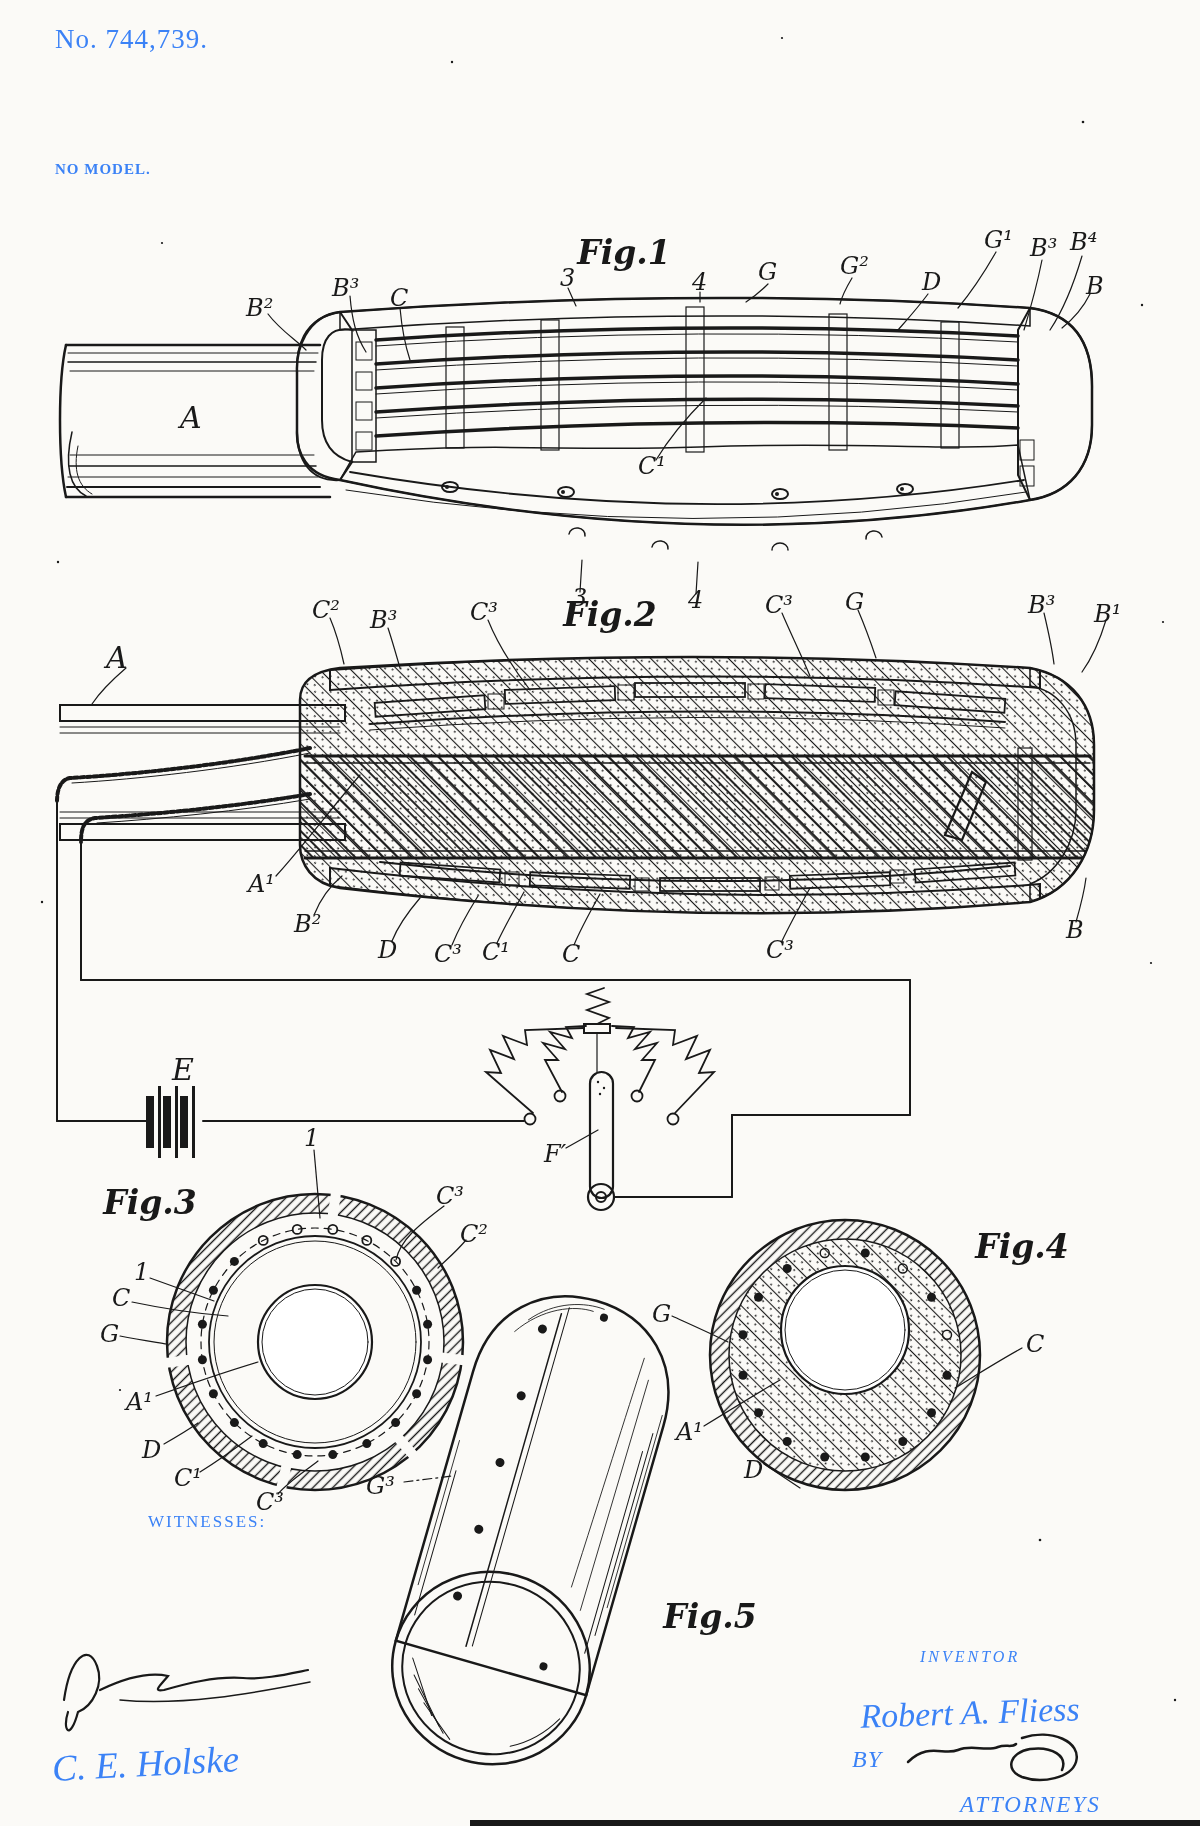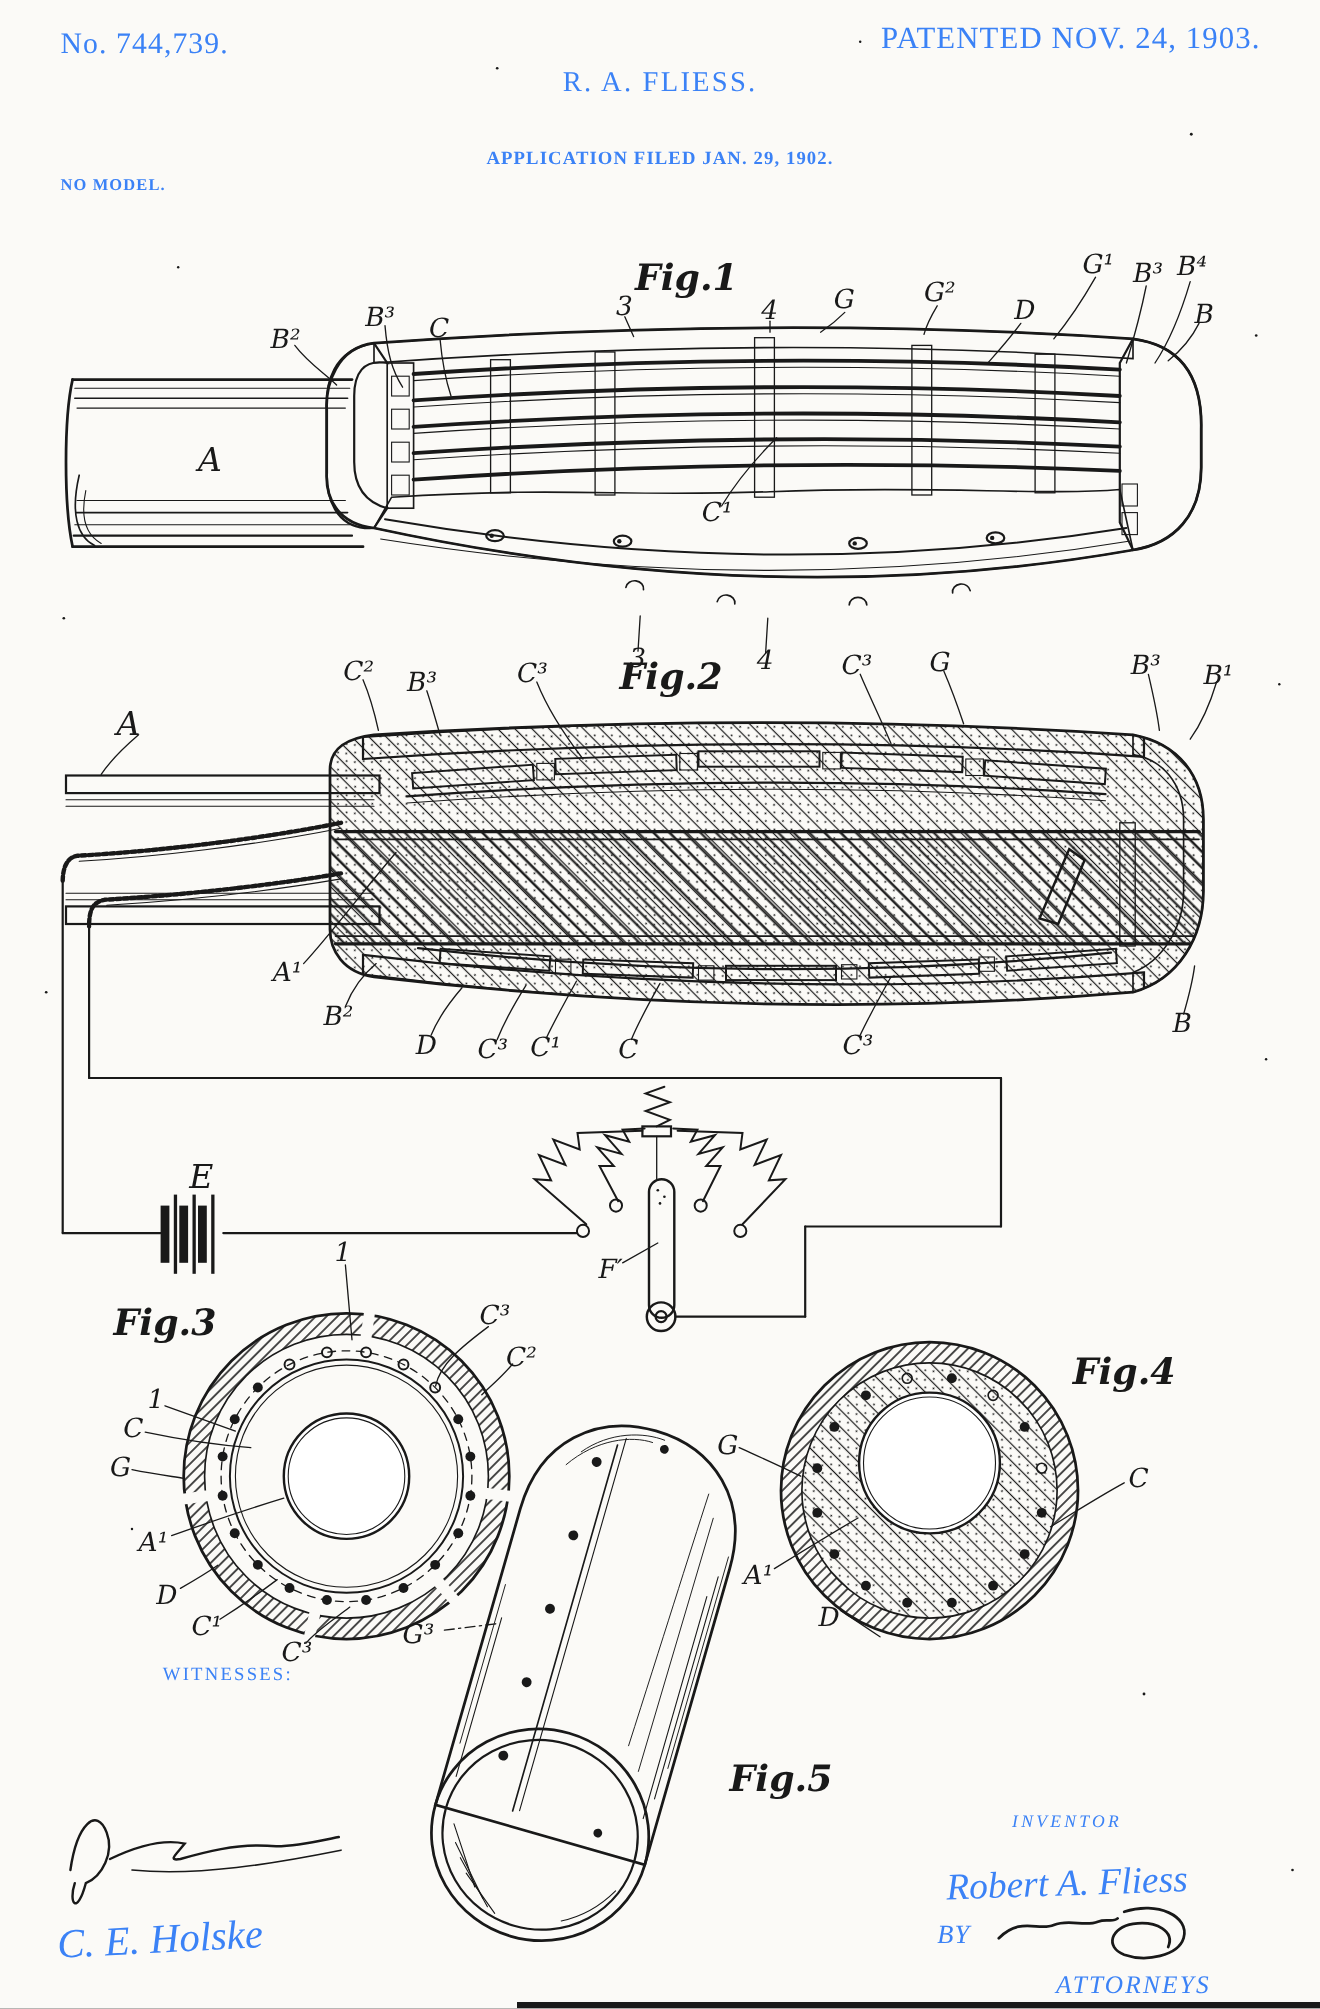--- a/index.html
+++ b/index.html
@@ -27,23 +27,20 @@
   .cap{font:italic bold 33px "DejaVu Serif",serif;}
   .lbl{font:italic 24px "DejaVu Serif",serif;}
   .lblb{font:italic 30px "DejaVu Serif",serif;}
 </style>
 </head>
 <body>
 
 <div class="page">
 
   <div class="abs patno">No. 744,739.</div>
-  <div class="abs patdate">PATENTED NOV. 24, 1903.</div>
-  <div class="abs appname">R. A. FLIESS.</div>
-  <div class="abs appline">APPLICATION FILED JAN. 29, 1902.</div>
   <div class="abs nomodel">NO MODEL.</div>
 
   <svg width="1200" height="1826" viewBox="0 0 1200 1826">
     <defs>
       <pattern id="hA" width="8" height="8" patternUnits="userSpaceOnUse" patternTransform="rotate(-45)">
         <line x1="4" y1="0" x2="4" y2="8" stroke="#191919" stroke-width="1.4"></line>
       </pattern>
       <pattern id="hB" width="7" height="7" patternUnits="userSpaceOnUse" patternTransform="rotate(45)">
         <line x1="3.5" y1="0" x2="3.5" y2="7" stroke="#191919" stroke-width="1.4"></line>
       </pattern>

